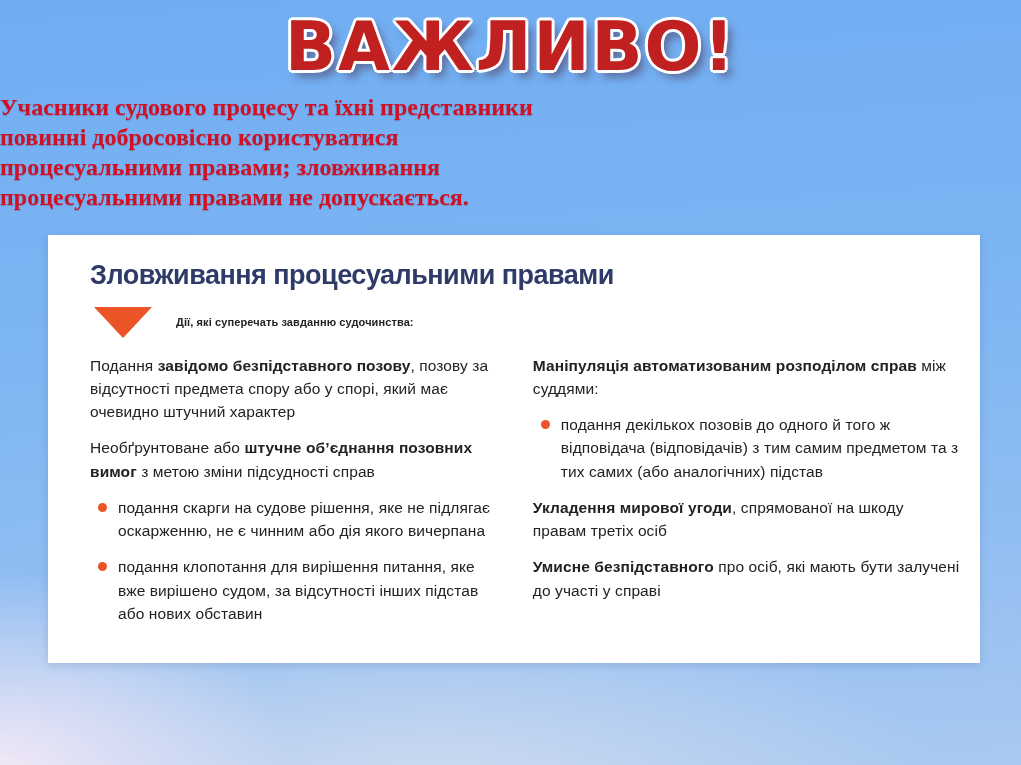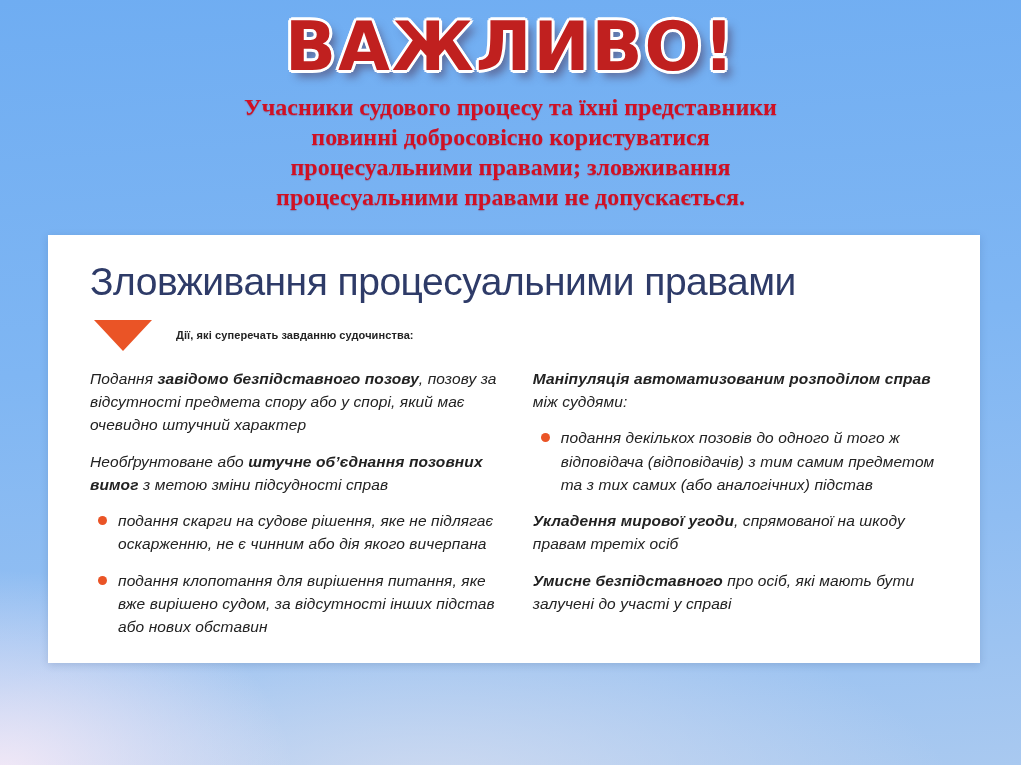--- a/index.html
+++ b/index.html
@@ -33,39 +33,39 @@
     color:var(--title-red);
     text-shadow:
       -2px -2px 0 #ffffff, 2px -2px 0 #ffffff,
       -2px  2px 0 #ffffff, 2px  2px 0 #ffffff,
       -3px  0   0 #ffffff, 3px  0   0 #ffffff,
        0   -3px 0 #ffffff, 0    3px 0 #ffffff,
        6px 7px 9px rgba(70,40,70,.5);
   }
   .subtitle{
     position:absolute;top:92px;left:0;width:100%;
-    text-align:center;
+    text-align:left;
     font-family:"Liberation Serif","DejaVu Serif",serif;
     font-weight:bold;
     font-size:24px;
     line-height:30px;
     color:var(--subtitle-red);
     text-shadow:0 1px 1px rgba(120,0,20,.25);
   }
   .card{
     position:absolute;
     left:48px;top:235px;width:932px;height:428px;
     background:var(--card-bg);
     box-shadow:0 2px 8px rgba(40,60,110,.18);
     padding:26px 20px 0 42px;
   }
   .card-heading{
     color:var(--heading-navy);
-    font-weight:normal;
-    font-size:39px;
+    font-weight:bold;
+    font-size:27px;
     letter-spacing:-0.5px;
     line-height:1.1;
     margin-bottom:16px;
     white-space:nowrap;
   }
   .intro-row{
     display:flex;align-items:center;gap:24px;
     margin-bottom:16px;
   }
   .triangle-down{
@@ -83,21 +83,20 @@
   }
   .columns{display:flex;gap:32px;}
   .col{flex:1 1 0;}
   .col.right{flex:1.04 1 0;}
   .item{display:flex;margin-bottom:13px;}
   .item .txt{
     font-size:15.5px;
     line-height:1.5;
     color:var(--body-dark);
     letter-spacing:.1px;
-    font-style:italic;
   }
   .item .txt b{font-weight:700;}
   .item.bullet{padding-left:8px;}
   .dot{
     flex:0 0 auto;
     width:9px;height:9px;border-radius:50%;
     background:var(--accent-orange);
     margin:7px 11px 0 0;
   }
 </style>

